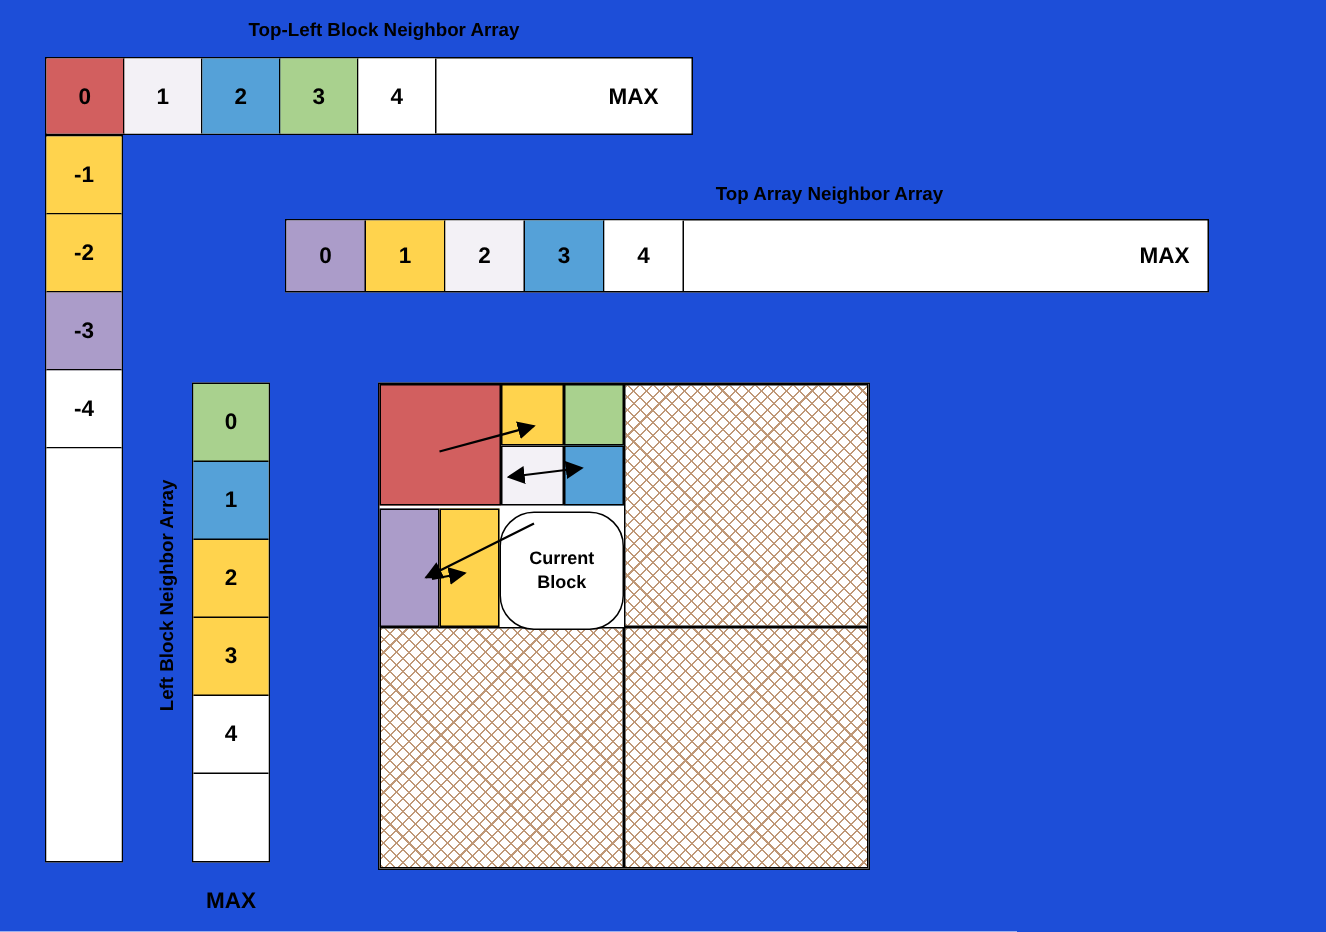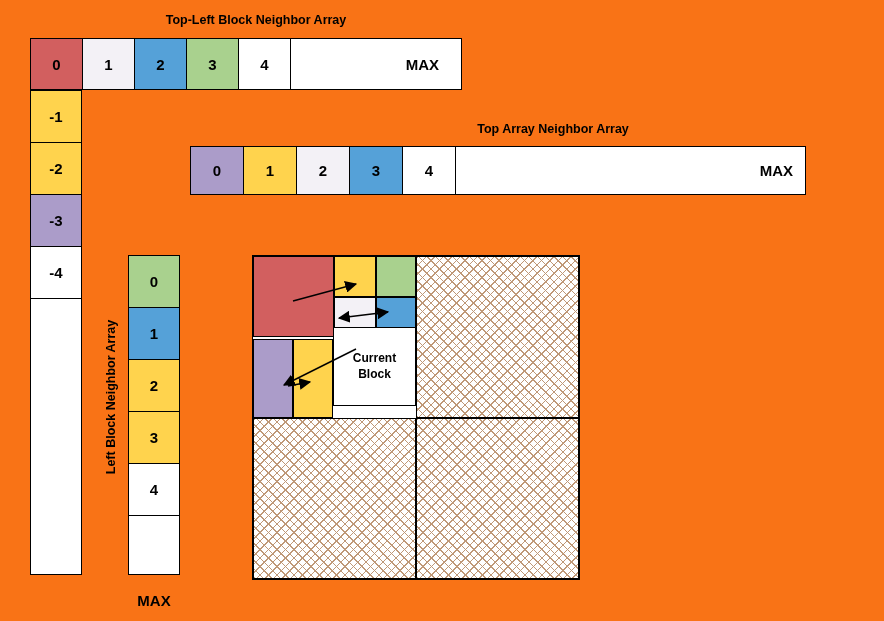--- a/index.html
+++ b/index.html
@@ -1,19 +1,19 @@
 <!DOCTYPE html>
 <html><head>
 <meta charset="utf-8">
 <style>
   * { margin:0; padding:0; box-sizing:border-box; }
   html,body { background:#ffffff; }
   body { font-family:"Liberation Sans", sans-serif; color:#000; }
 
-  .canvas { position:relative; width:884px; height:621px; background:#f97316; overflow:hidden; }
+  .canvas { position:relative; width:884px; height:621px; background:#1d4ed8; overflow:hidden; }
 
   .title { position:absolute; font-weight:bold; font-size:12.5px; text-align:center; color:#000; }
   .max-title { font-size:15px; }
 
   .h-array { position:absolute; display:flex; border:1px solid #000; background:#fff; }
   .h-array .cell { border-right:1px solid #000; display:flex; align-items:center; justify-content:center; font-weight:bold; font-size:15px; }
   .w52 { width:52px; }
   .w53 { width:53px; }
   .h-array .filler { flex:1; display:flex; align-items:center; justify-content:flex-end; font-weight:bold; font-size:15px; }
 
@@ -94,21 +94,21 @@
     <div class="hatch" style="left: 163px; top: 162px; width: 163px; height: 161px; color: rgb(191, 152, 119);"></div>
 
     <div class="blk" style="left: 0px; top: 0px; width: 81px; height: 81px; background-color: rgb(210, 95, 95);"></div>
     <div class="blk" style="left: 81px; top: 0px; width: 42px; height: 41px; background-color: rgb(255, 211, 77);"></div>
     <div class="blk" style="left: 123px; top: 0px; width: 40px; height: 41px; background-color: rgb(169, 209, 142);"></div>
     <div class="blk" style="left: 81px; top: 41px; width: 42px; height: 40px; background-color: rgb(243, 241, 246);"></div>
     <div class="blk" style="left: 123px; top: 41px; width: 40px; height: 40px; background-color: rgb(85, 161, 216);"></div>
     <div class="blk" style="left: 0px; top: 83px; width: 40px; height: 79px; background-color: rgb(171, 156, 201);"></div>
     <div class="blk" style="left: 40px; top: 83px; width: 40px; height: 79px; background-color: rgb(255, 211, 77);"></div>
 
-    <div class="blk current" style="left:80px; top:71px; width:83px; height:79px;">
+    <div class="blk current" style="left:80px; top:85px; width:83px; height:79px;border-radius:23px;">
       <span>Current Block</span>
     </div>
 
     <svg class="arrows" width="326" height="323" viewBox="0 0 326 323">
       <defs>
         <marker id="ah" viewBox="0 0 10 10" markerWidth="8" markerHeight="8" refX="9" refY="5" orient="auto-start-reverse">
           <path d="M0,0 L10,5 L0,10 Z" fill="#000"></path>
         </marker>
       </defs>
       <line x1="40" y1="45" x2="103" y2="28" stroke="#000" stroke-width="1.5" marker-end="url(#ah)"></line>

